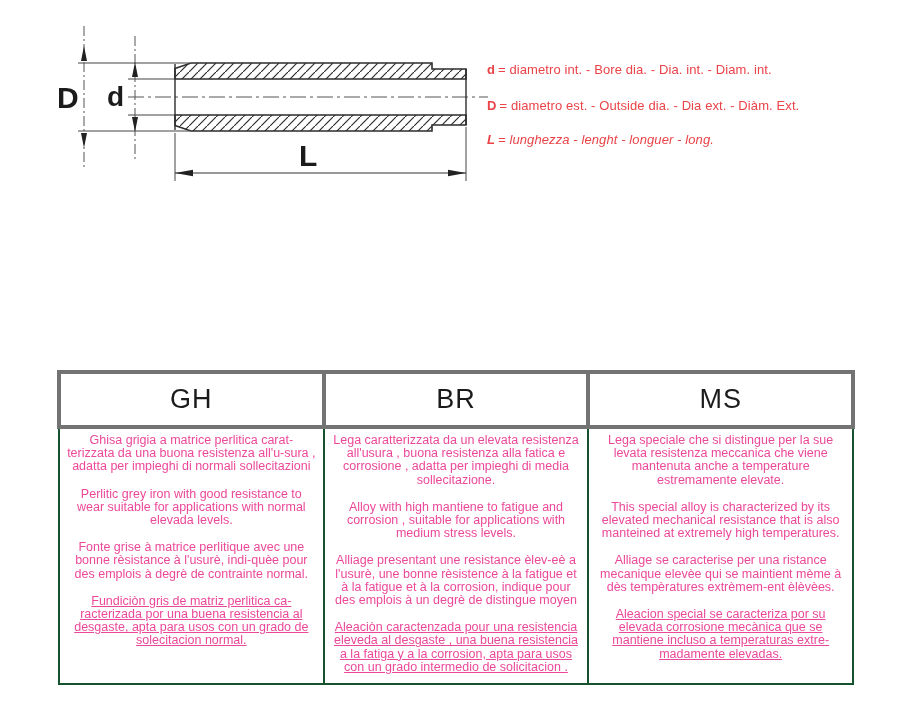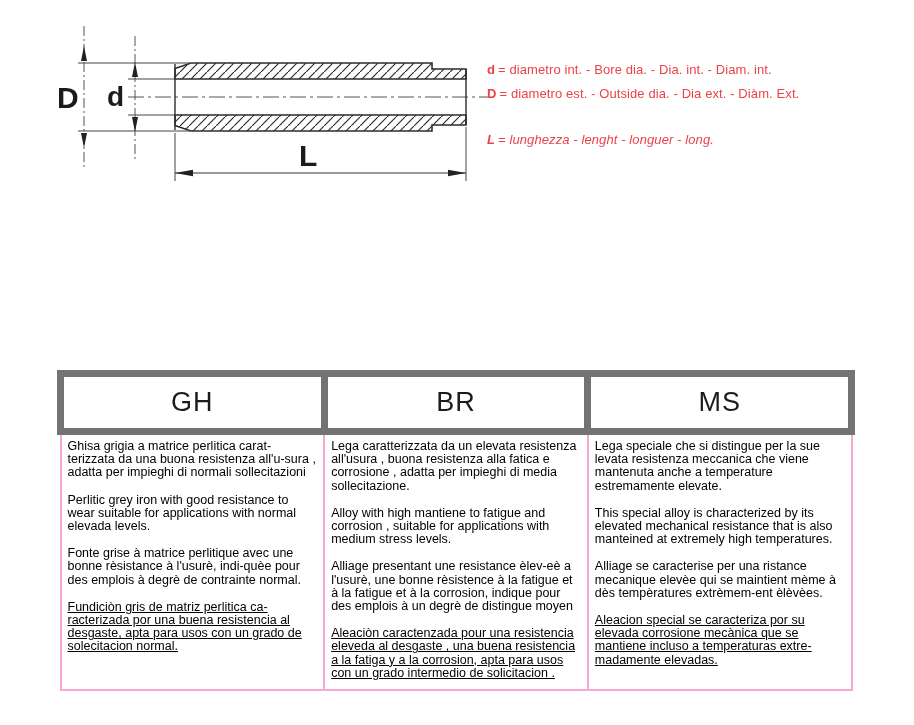--- a/index.html
+++ b/index.html
@@ -12,46 +12,46 @@
   
   .drawing{position:absolute;left:0;top:0;}
 
   
   .legend{position:absolute;left:487px;top:0;width:400px;}
   .legend-item{
     position:absolute;left:0;white-space:nowrap;
     font-size:13px;color:#ea4348;letter-spacing:.1px;
   }
   .legend-item.l1{top:62px;}
-  .legend-item.l2{top:86px;}
+  .legend-item.l2{top:98px;}
   .legend-item.l3{top:132px;font-style:italic;}
   .sym{font-weight:bold;margin-right:3px;}
 
   
   .dim-note{
     position:absolute;left:57px;top:229px;width:820px;
     font-size:14px;color:#ea4348;letter-spacing:.2px;white-space:nowrap;
   }
 
   
   table.materials{
     position:absolute;left:57px;top:370px;width:798px;
     border-collapse:collapse;table-layout:fixed;background:#fff;
   }
   table.materials th{
-    border:7px solid #737373;
+    border:4px solid #737373;
     height:49px;
     font-size:27px;font-weight:normal;letter-spacing:1px;
     text-align:center;vertical-align:middle;color:#1b1b1b;margin-left:18px;
   }
   table.materials td{
-    border:2px solid #f9a8d4;
+    border:2px solid #14532d;
     vertical-align:top;
     padding:5px 6px 9px 6px;
-    font-size:12.5px;line-height:13.2px;color:#000000;
+    font-size:12.5px;line-height:13.2px;color:#ec4899;text-align:center;
   }
   table.materials td p{margin:0 0 14px 0;}
   table.materials td p:last-child{margin-bottom:0;text-decoration:underline;}
 </style>
 </head>
 <body>
 
 <div class="page">
 
   <svg class="drawing" width="495" height="212" viewBox="0 0 495 212">

